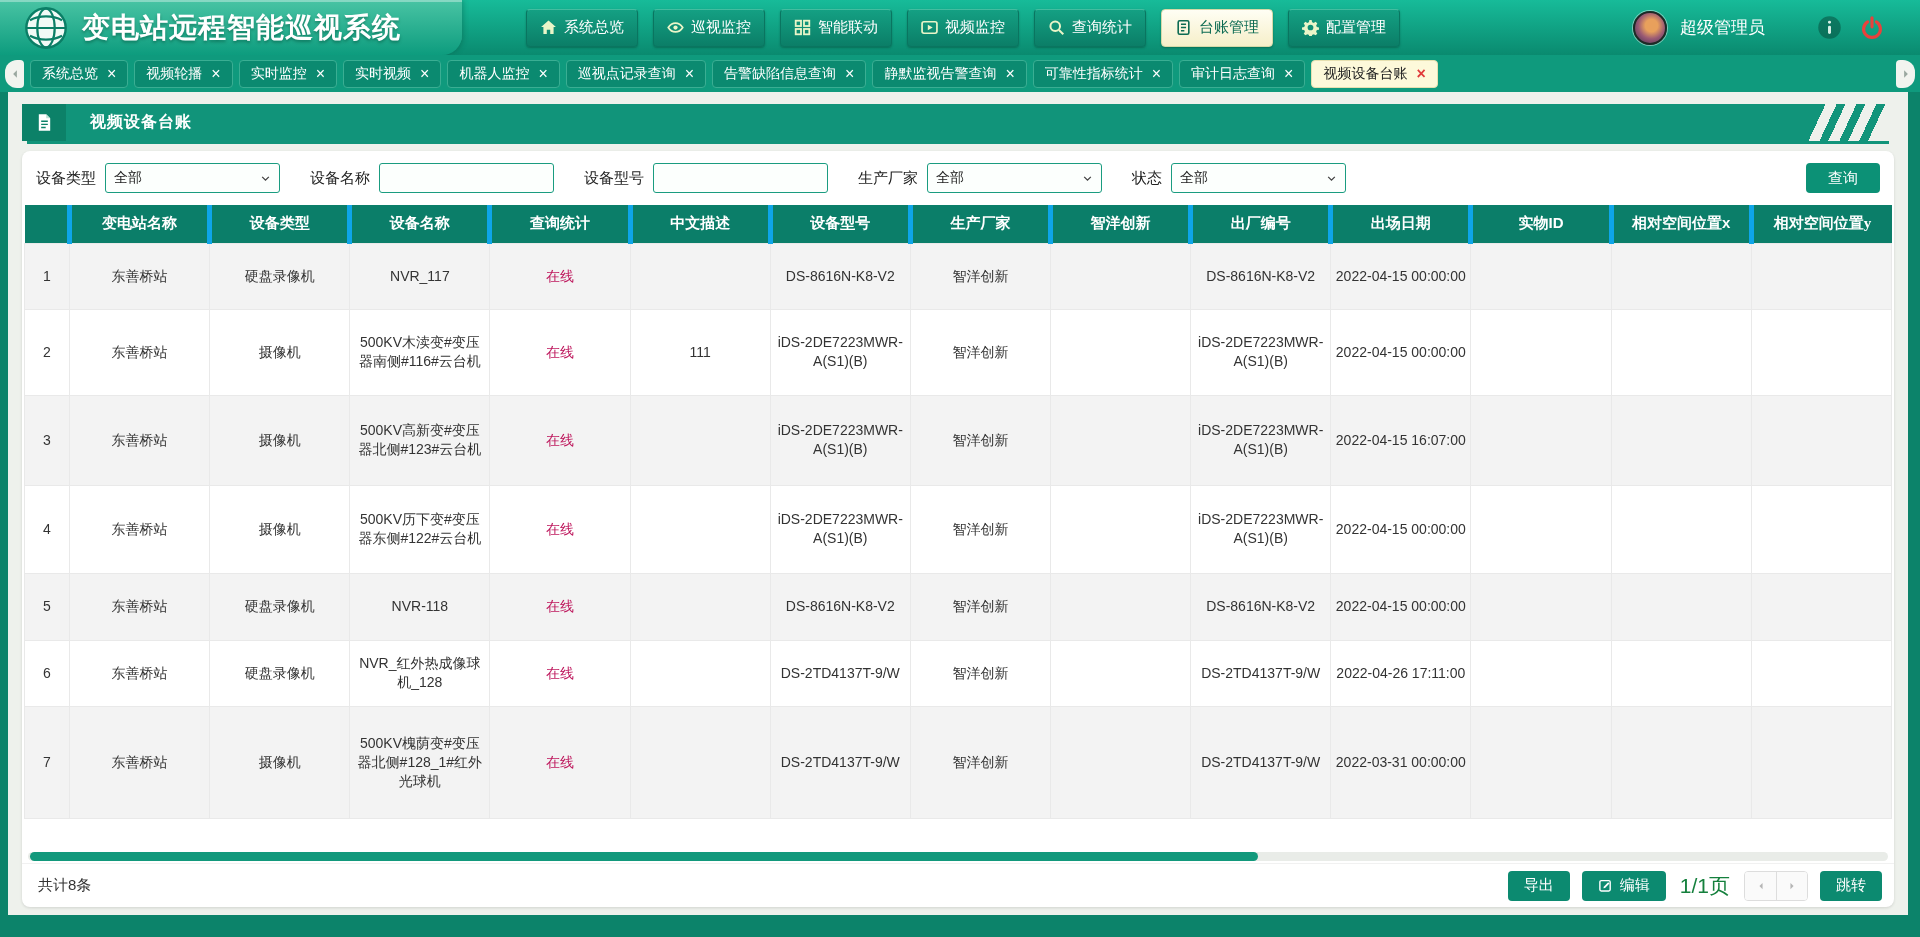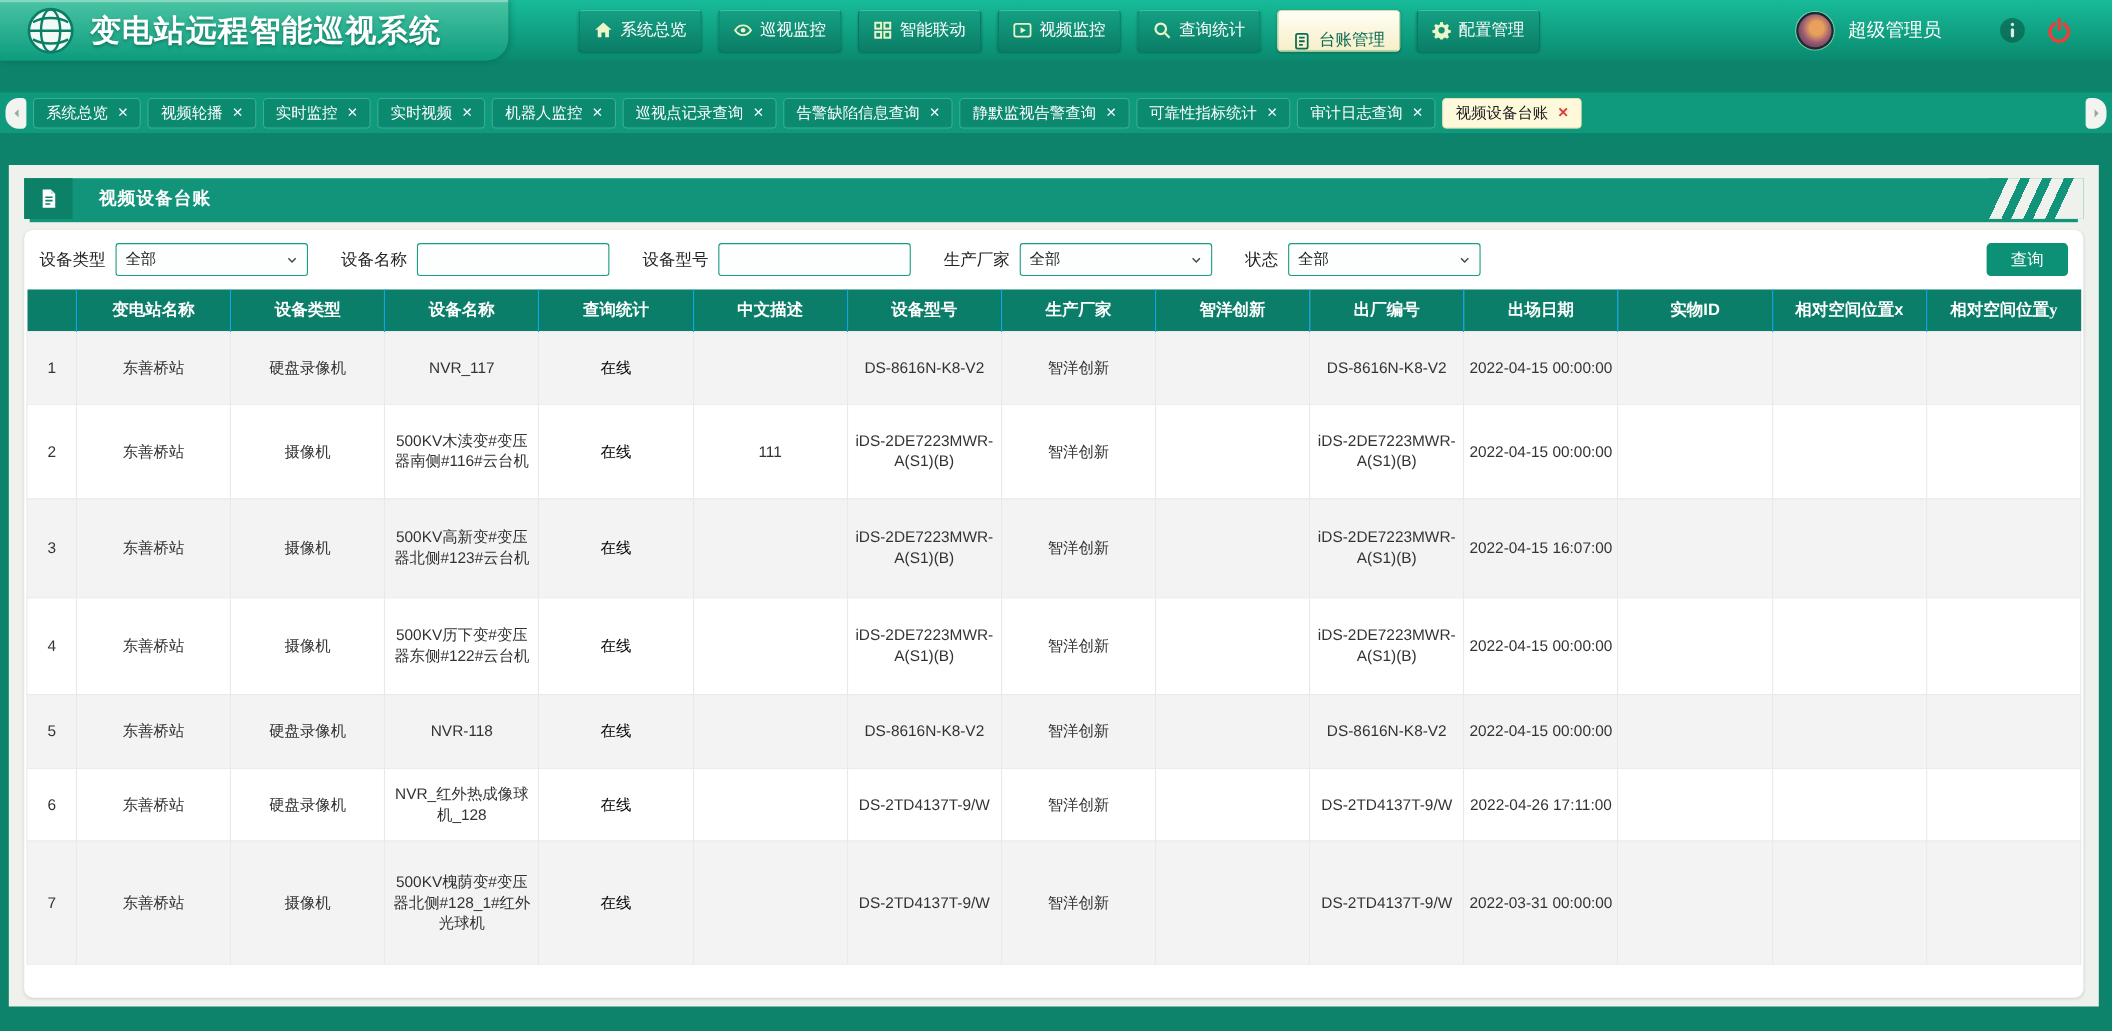--- a/index.html
+++ b/index.html
@@ -1,34 +1,34 @@
 <!DOCTYPE html>
 <html><head>
 <meta charset="utf-8">
 <style>
   *{margin:0;padding:0;box-sizing:border-box;}
   html,body{width:1920px;height:937px;overflow:hidden;}
   body{font-family:"Liberation Sans","DejaVu Sans",sans-serif;font-size:14px;color:#333;}
-  .frame{width:100%;height:100%;display:flex;flex-direction:column;background:#0c836a;gap:29px;}
+  .frame{width:100%;height:100%;display:flex;flex-direction:column;background:#0c836a;}
 
   
   .topbar{height:55px;background:linear-gradient(180deg,#17bb99,#0a8a6f);display:flex;align-items:center;flex:none;}
   .brand{width:462px;height:55px;background:linear-gradient(180deg,#49c4a4,#0d9c7e);border-radius:0 0 20px 0;
          display:flex;align-items:center;gap:14px;padding-left:24px;
          box-shadow:inset 0 2px 0 rgba(255,255,255,.35),2px 0 5px rgba(0,60,45,.25);}
   .logo{width:44px;height:44px;flex:none;}
   .logo svg{width:44px;height:44px;display:block;}
   .brand h1{font-size:28px;color:#fff;font-weight:bold;letter-spacing:1px;text-shadow:0 2px 3px rgba(0,70,50,.45);white-space:nowrap;}
   .mainnav{display:flex;gap:15px;margin-left:64px;}
   .nav-btn{height:38px;padding:0 13px;display:flex;align-items:center;gap:7px;
            background:linear-gradient(180deg,#14a083,#0b7e67);border:1px solid #0a7560;border-top-color:#44bda0;
            border-radius:4px;color:#fff;font-size:15px;cursor:pointer;box-shadow:0 1px 2px rgba(0,50,35,.35);white-space:nowrap;}
   .nav-ico{display:flex;color:#eaf5c8;}
   .nav-ico svg{width:17px;height:17px;display:block;}
-  .nav-btn.active{background:linear-gradient(180deg,#fffef4,#f6efc9);color:#0d6b52;border-color:#d6d9a8;align-items:flex-end;}
+  .nav-btn.active{background:linear-gradient(180deg,#fffef4,#f6efc9);color:#0d6b52;border-color:#d6d9a8;}
   .nav-btn.active .nav-ico{color:#0d6b52;}
   .userbox{margin-left:auto;display:flex;align-items:center;padding-right:36px;}
   .avatar{width:34px;height:34px;border-radius:50%;flex:none;cursor:pointer;
           background:radial-gradient(circle at 55% 42%,#e8a05c 0 26%,#9a5a74 55%,#3a2a50 100%);
           border:2px solid #1e2a26;box-shadow:0 0 0 1px rgba(255,255,255,.45);}
   .username{color:#fff;font-size:17px;margin-left:13px;}
   .iconbtn{display:flex;align-items:center;justify-content:center;cursor:pointer;background:none;border:none;}
   .info-btn{margin-left:52px;color:#cde8dd;}
   .info-btn svg{width:25px;height:25px;}
   .power-btn{margin-left:18px;color:#e8413c;}
@@ -72,35 +72,35 @@
   .select .chev{color:#444;display:flex;}
   .select .chev svg{width:11px;height:11px;}
   .tinput{padding:0 8px;outline:none;font-family:inherit;}
   .query-btn{margin-left:auto;width:74px;height:30px;background:#0c9176;color:#fff;border:none;border-radius:4px;
              font-size:15px;cursor:pointer;}
 
   
   .table-clip{height:645px;overflow:hidden;padding:0 2px;flex:none;}
   table{width:100%;border-collapse:collapse;table-layout:fixed;}
   thead th{background:#0b7e69;color:#fff;font-size:15px;font-weight:bold;height:38px;
-           border-right:1px solid #0ea5e9;padding:0 2px;}
+           border-right:5px solid #0ea5e9;padding:0 2px;}
   thead th:last-child{border-right:none;font-family:Liberation Serif, serif;}
   tbody td{border:1px solid #e9e9e9;font-size:14px;color:#333;text-align:center;vertical-align:middle;
            padding:6px 4px;line-height:19px;word-break:break-word;}
   tbody tr{background:#fff;}
   tbody tr:nth-child(odd){background:#f3f3f3;}
   tbody tr:nth-child(1){height:66px;}
   tbody tr:nth-child(2){height:86px;}
   tbody tr:nth-child(3){height:90px;}
   tbody tr:nth-child(4){height:88px;}
   tbody tr:nth-child(5){height:67px;}
   tbody tr:nth-child(6){height:66px;}
   tbody tr:nth-child(7){height:112px;}
   tbody tr:nth-child(8){height:60px;}
-  .status-online{color:#000000;margin-top:24px;}
+  .status-online{color:#be185d;margin-top:24px;}
 
   
   .hscroll{height:9px;margin:2px 6px;background:#e9ece8;border-radius:5px;position:relative;flex:none;cursor:pointer;}
   .hscroll .thumb{position:absolute;left:2px;top:0;height:100%;width:66%;background:#12997c;border-radius:5px;}
 
   
   .card-footer{flex:1;display:flex;align-items:center;padding:0 12px 0 16px;border-top:1px solid #f1f1f1;}
   .total{font-size:15px;color:#333;}
   .footer-right{margin-left:auto;display:flex;align-items:center;gap:12px;}
   .btn-green{height:30px;padding:0 16px;background:#0c8a70;color:#fff;border:none;border-radius:4px;font-size:15px;

